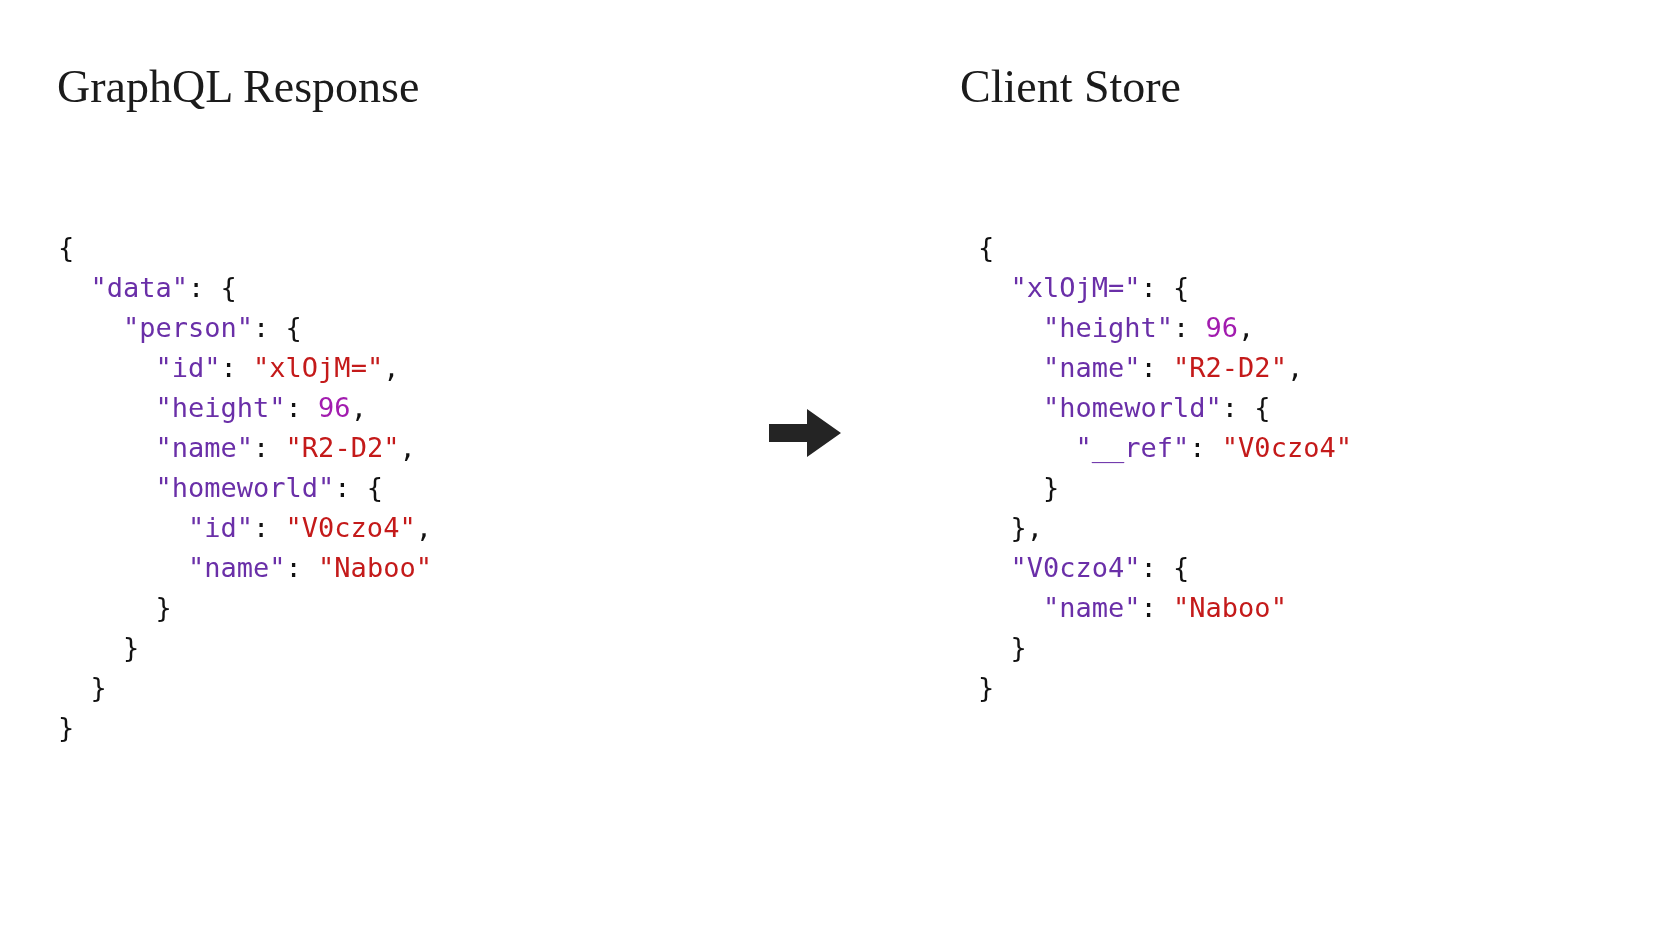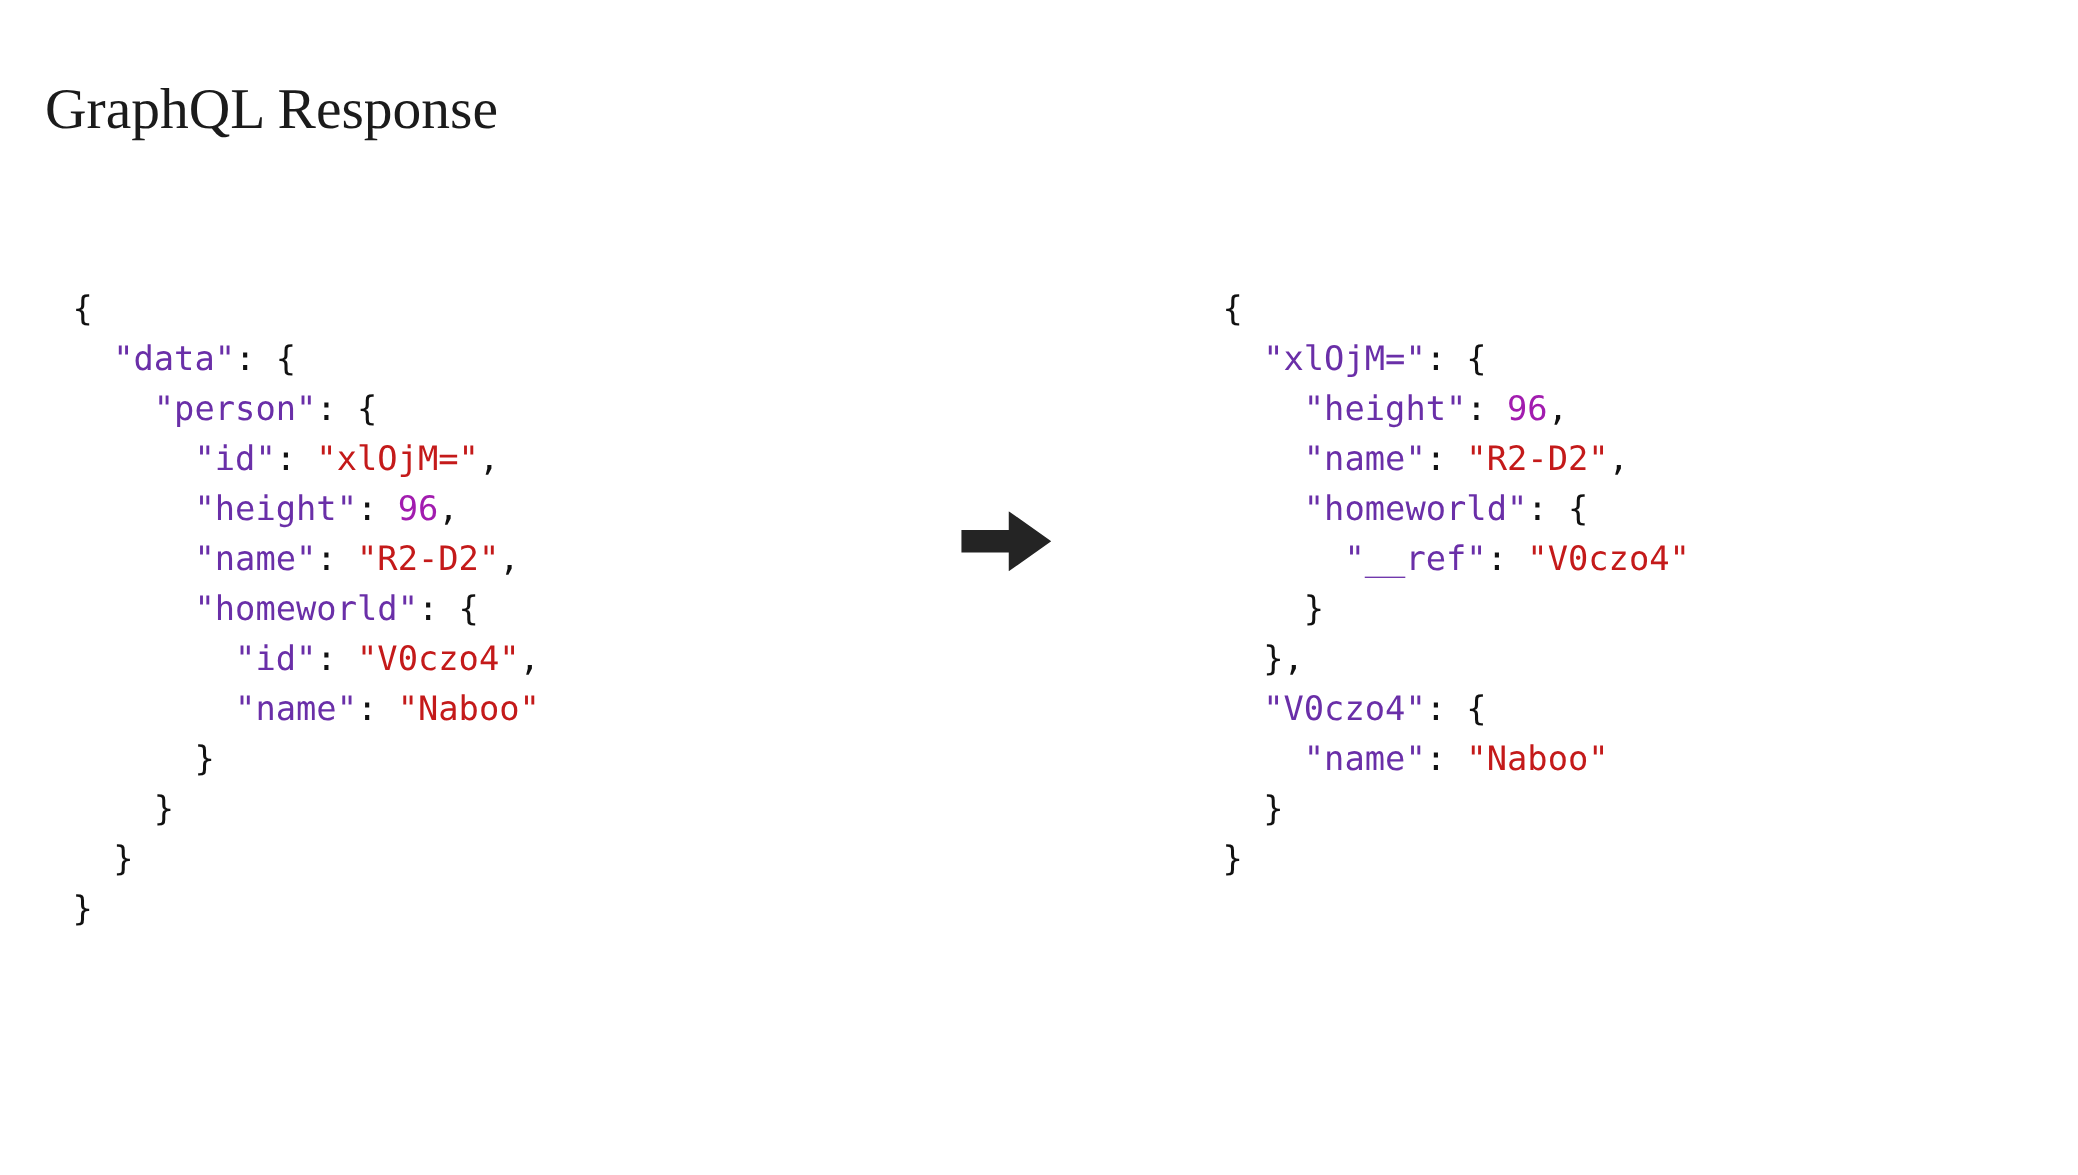--- a/index.html
+++ b/index.html
@@ -28,21 +28,21 @@
   
   .panel-title {
     position: absolute;
     font-family: "Liberation Serif", "DejaVu Serif", serif;
     font-size: 46px;
     font-weight: 400;
     line-height: 1;
     color: #1b1b1b;
     white-space: pre;
   }
-  #title-left  { left: 36px;  top: 64px; }
+  #title-left  { left: 57px;  top: 64px; }
   #title-right { left: 960px; top: 64px; }
 
   
   .code-block {
     position: absolute;
     font-family: "DejaVu Sans Mono", "Liberation Mono", monospace;
     font-size: 27px;
     line-height: 40px;
     white-space: pre;
     color: #111111;
@@ -80,16 +80,17 @@
   <div class="panel-title" id="title-left">GraphQL Response</div>
 
   <div class="code-block" id="code-left"><div class="code-line"><span class="tok-punct">{</span></div><div class="code-line"><span class="tok-punct">  </span><span class="tok-key">"data"</span><span class="tok-punct">: {</span></div><div class="code-line"><span class="tok-punct">    </span><span class="tok-key">"person"</span><span class="tok-punct">: {</span></div><div class="code-line"><span class="tok-punct">      </span><span class="tok-key">"id"</span><span class="tok-punct">: </span><span class="tok-string">"xlOjM="</span><span class="tok-punct">,</span></div><div class="code-line"><span class="tok-punct">      </span><span class="tok-key">"height"</span><span class="tok-punct">: </span><span class="tok-number">96</span><span class="tok-punct">,</span></div><div class="code-line"><span class="tok-punct">      </span><span class="tok-key">"name"</span><span class="tok-punct">: </span><span class="tok-string">"R2-D2"</span><span class="tok-punct">,</span></div><div class="code-line"><span class="tok-punct">      </span><span class="tok-key">"homeworld"</span><span class="tok-punct">: {</span></div><div class="code-line"><span class="tok-punct">        </span><span class="tok-key">"id"</span><span class="tok-punct">: </span><span class="tok-string">"V0czo4"</span><span class="tok-punct">,</span></div><div class="code-line"><span class="tok-punct">        </span><span class="tok-key">"name"</span><span class="tok-punct">: </span><span class="tok-string">"Naboo"</span></div><div class="code-line"><span class="tok-punct">      }</span></div><div class="code-line"><span class="tok-punct">    }</span></div><div class="code-line"><span class="tok-punct">  }</span></div><div class="code-line"><span class="tok-punct">}</span></div></div>
 
   <div id="flow-arrow">
     <svg viewBox="0 0 72 48" xmlns="http://www.w3.org/2000/svg">
       <path d="M 0 15 L 38 15 L 38 0 L 72 24 L 38 48 L 38 33 L 0 33 Z" fill="#242424"></path>
     </svg>
   </div>
 
+  <div class="panel-title" id="title-right">Client Store</div>
 
   <div class="code-block" id="code-right"><div class="code-line"><span class="tok-punct">{</span></div><div class="code-line"><span class="tok-punct">  </span><span class="tok-key">"xlOjM="</span><span class="tok-punct">: {</span></div><div class="code-line"><span class="tok-punct">    </span><span class="tok-key">"height"</span><span class="tok-punct">: </span><span class="tok-number">96</span><span class="tok-punct">,</span></div><div class="code-line"><span class="tok-punct">    </span><span class="tok-key">"name"</span><span class="tok-punct">: </span><span class="tok-string">"R2-D2"</span><span class="tok-punct">,</span></div><div class="code-line"><span class="tok-punct">    </span><span class="tok-key">"homeworld"</span><span class="tok-punct">: {</span></div><div class="code-line"><span class="tok-punct">      </span><span class="tok-key">"__ref"</span><span class="tok-punct">: </span><span class="tok-string">"V0czo4"</span></div><div class="code-line"><span class="tok-punct">    }</span></div><div class="code-line"><span class="tok-punct">  },</span></div><div class="code-line"><span class="tok-punct">  </span><span class="tok-key">"V0czo4"</span><span class="tok-punct">: {</span></div><div class="code-line"><span class="tok-punct">    </span><span class="tok-key">"name"</span><span class="tok-punct">: </span><span class="tok-string">"Naboo"</span></div><div class="code-line"><span class="tok-punct">  }</span></div><div class="code-line"><span class="tok-punct">}</span></div></div>
 
 </div>
 
 </body></html>

